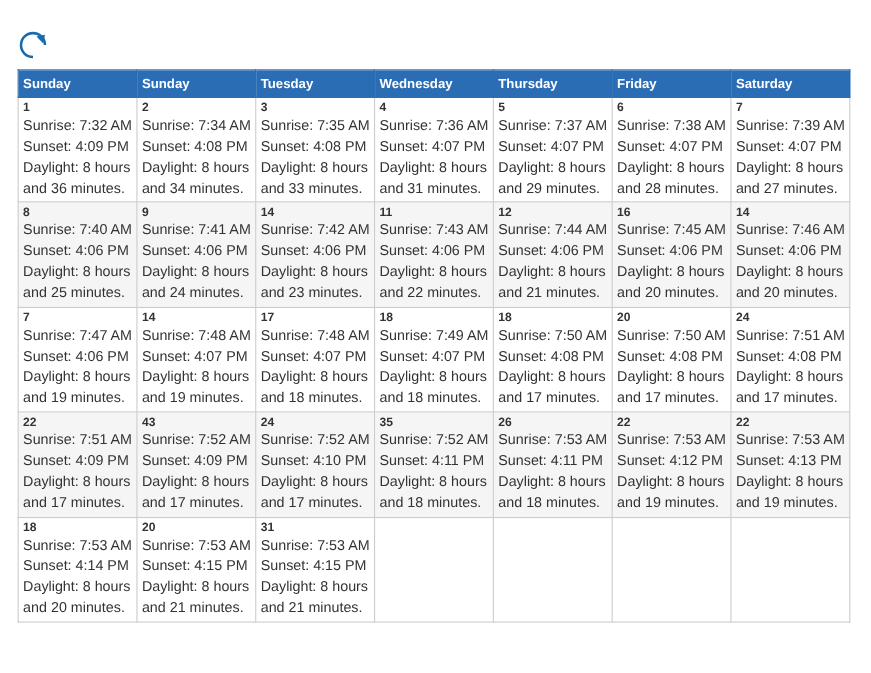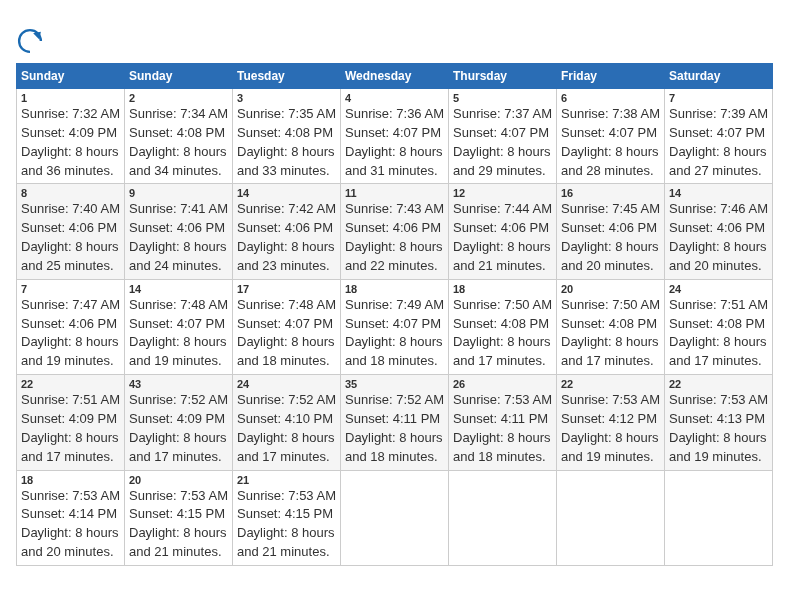--- a/index.html
+++ b/index.html
@@ -189,21 +189,21 @@
           <td><span class="day-num">22</span>
           <span class="day-info">Sunrise: 7:53 AM<br>Sunset: 4:12 PM<br>Daylight: 8 hours and 19 minutes.</span></td>
           <td><span class="day-num">22</span>
           <span class="day-info">Sunrise: 7:53 AM<br>Sunset: 4:13 PM<br>Daylight: 8 hours and 19 minutes.</span></td>
         </tr>
         <tr>
           <td><span class="day-num">18</span>
           <span class="day-info">Sunrise: 7:53 AM<br>Sunset: 4:14 PM<br>Daylight: 8 hours and 20 minutes.</span></td>
           <td><span class="day-num">20</span>
           <span class="day-info">Sunrise: 7:53 AM<br>Sunset: 4:15 PM<br>Daylight: 8 hours and 21 minutes.</span></td>
-          <td><span class="day-num">21</span>
+          <td><span class="day-num">31</span>
           <span class="day-info">Sunrise: 7:53 AM<br>Sunset: 4:15 PM<br>Daylight: 8 hours and 21 minutes.</span></td>
           <td class="empty-cell"></td>
           <td class="empty-cell"></td>
           <td class="empty-cell"></td>
           <td class="empty-cell"></td>
         </tr>
       </tbody>
   </table>
 </div>
 

